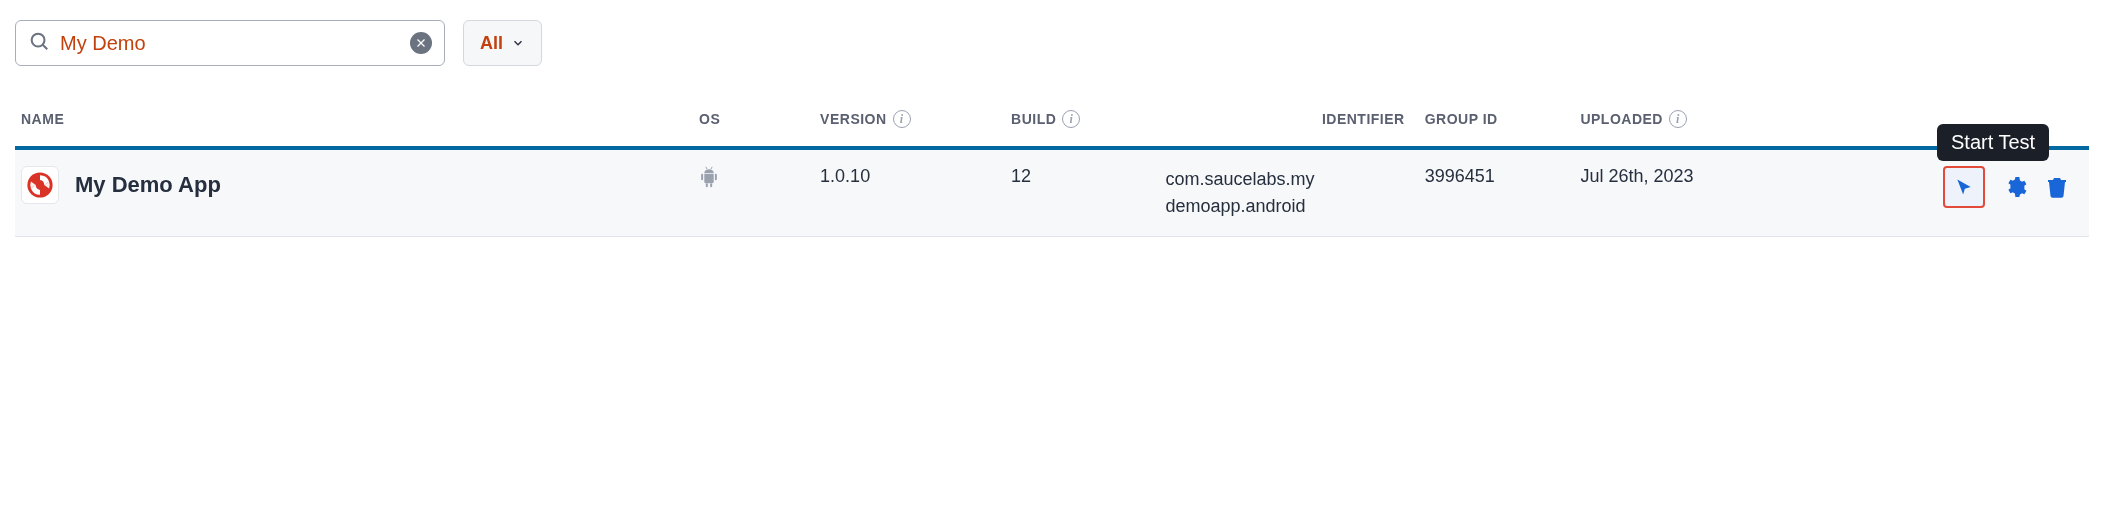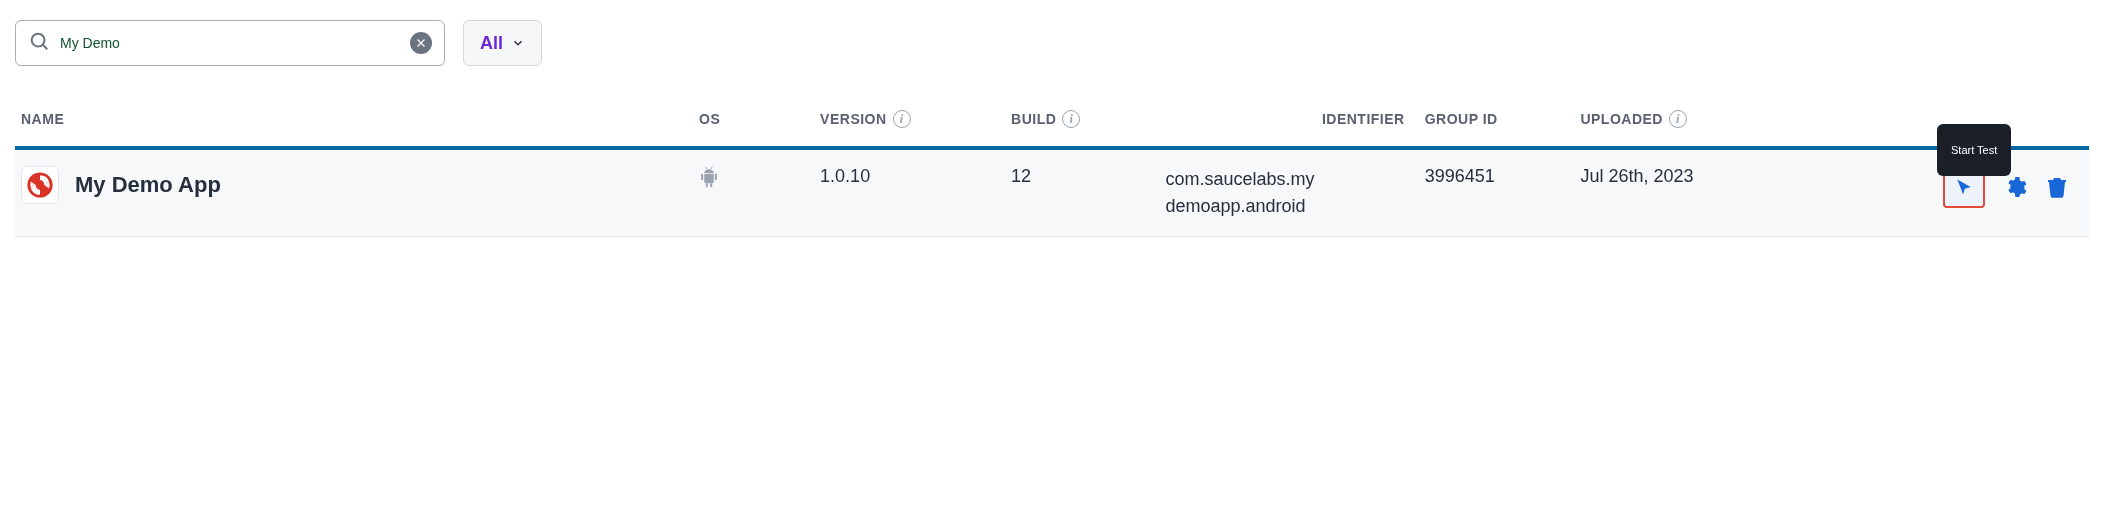--- a/index.html
+++ b/index.html
@@ -22,22 +22,22 @@
     height: 46px;
     border: 1px solid #a8adbb;
     border-radius: 6px;
     padding: 0 12px;
     gap: 10px;
   }
   .search-wrap input {
     flex: 1;
     border: none;
     outline: none;
-    font-size: 14px;
-    color: #14532d;
+    font-size: 20px;
+    color: #c2410c;
     background: transparent;
   }
   .search-wrap .search-icon svg { width: 22px; height: 22px; stroke: #6b7280; }
   .clear-btn {
     width: 22px; height: 22px;
     background: #6b7280;
     border-radius: 50%;
     display: flex; align-items: center; justify-content: center;
     cursor: pointer;
   }
@@ -46,21 +46,21 @@
     display: flex;
     align-items: center;
     gap: 8px;
     height: 46px;
     padding: 0 16px;
     border: 1px solid #d4d7de;
     border-radius: 6px;
     background: #f6f7f9;
     font-size: 18px;
     font-weight: 600;
-    color: #6d28d9;
+    color: #c2410c;
     cursor: pointer;
   }
   .filter-btn svg { width: 14px; height: 14px; stroke: #2c3446; stroke-width: 2.5; }
   table {
     width: 100%;
     border-collapse: collapse;
   }
   thead th {
     text-align: left;
     font-size: 14px;
@@ -110,23 +110,23 @@
   .actions {
     display: flex; align-items: center; gap: 18px; position: relative;
     justify-content: flex-end;
     padding-right: 10px;
   }
   .tooltip {
     position: absolute;
     top: -44px; left: -8px;
     background: #1b1f28;
     color: #fff;
-    font-size: 11px;
+    font-size: 20px;
     font-weight: 500;
-    padding: 20px 14px;
+    padding: 7px 14px;
     border-radius: 6px;
     white-space: nowrap;
   }
   .start-test-btn {
     width: 42px; height: 42px;
     border: 2px solid #e24a3a;
     border-radius: 4px;
     background: #eef3fb;
     display: flex; align-items: center; justify-content: center;
     cursor: pointer;

